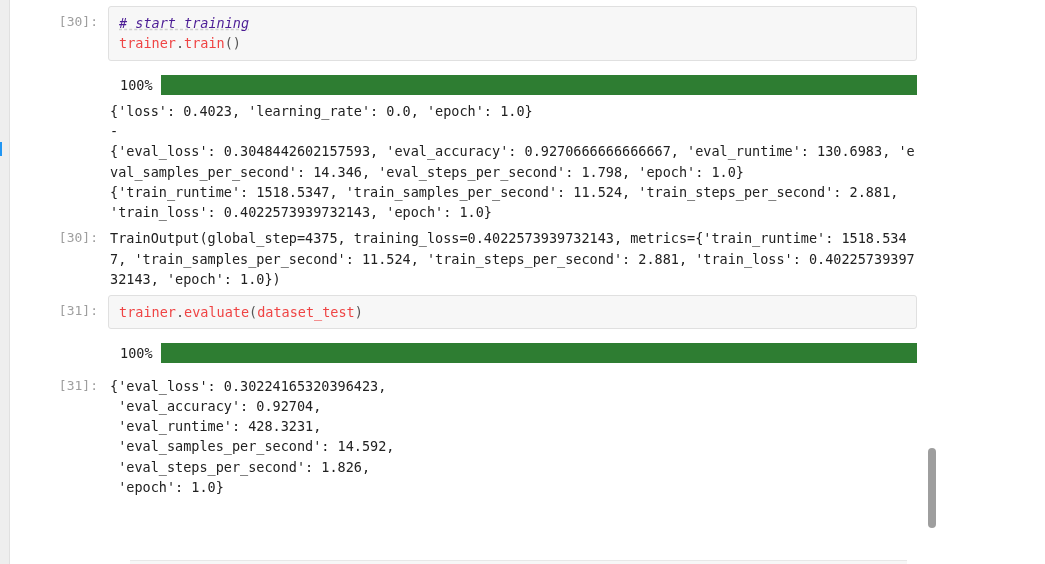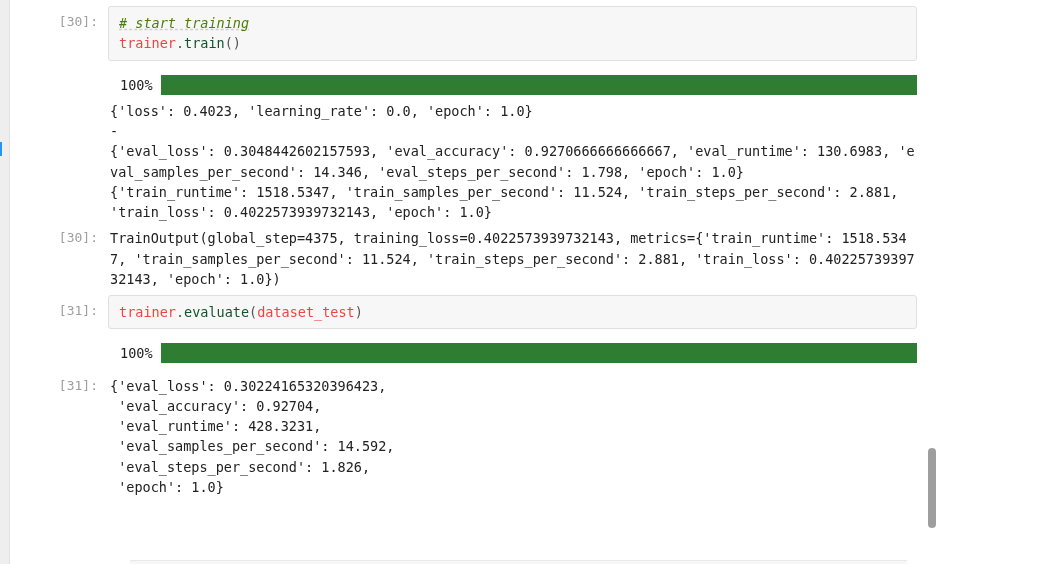--- a/index.html
+++ b/index.html
@@ -80,23 +80,23 @@
   }
   .codebox {
     background: #f7f7f7;
     border: 1px solid #e0e0e0;
     border-radius: 3px;
     padding: 6px 10px;
     font-family: "DejaVu Sans Mono", monospace;
     white-space: pre-wrap;
     color: #212121;
   }
-  .comment { color: #4d7c0f; font-style: italic; text-decoration: underline dashed #cfcfcf; }
+  .comment { color: #4c1d95; font-style: italic; text-decoration: underline dashed #cfcfcf; }
   .ident { color: #ef4444; }
-  .call { color: #14532d; }
+  .call { color: #ef4444; }
   .punct { color: #555; }
   .output {
     font-family: "DejaVu Sans Mono", monospace;
     white-space: pre-wrap;
     word-break: break-all;
     padding: 0 2px;
   }
   .progress-row {
     display: flex;
     align-items: center;

